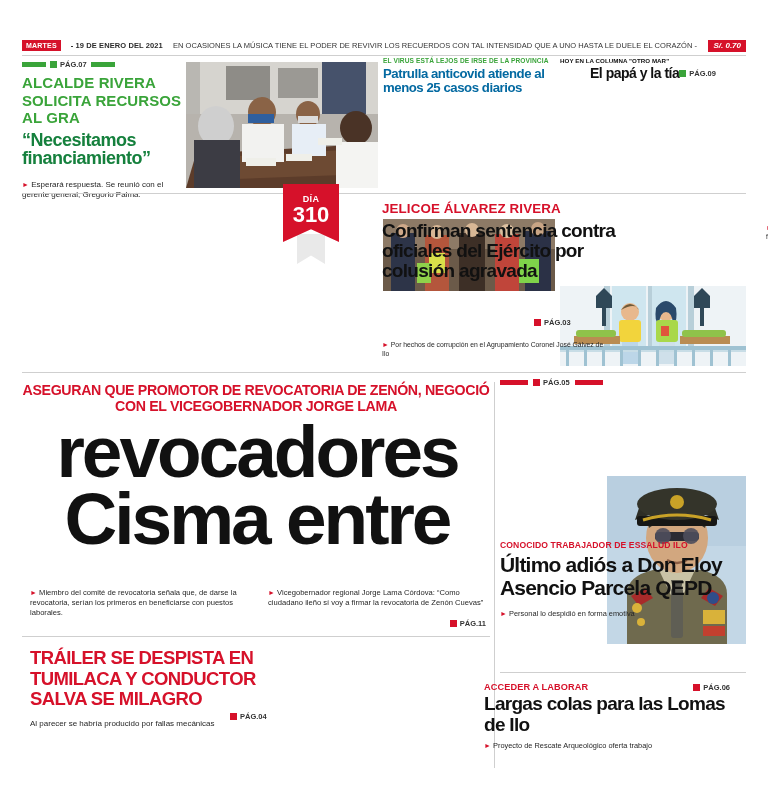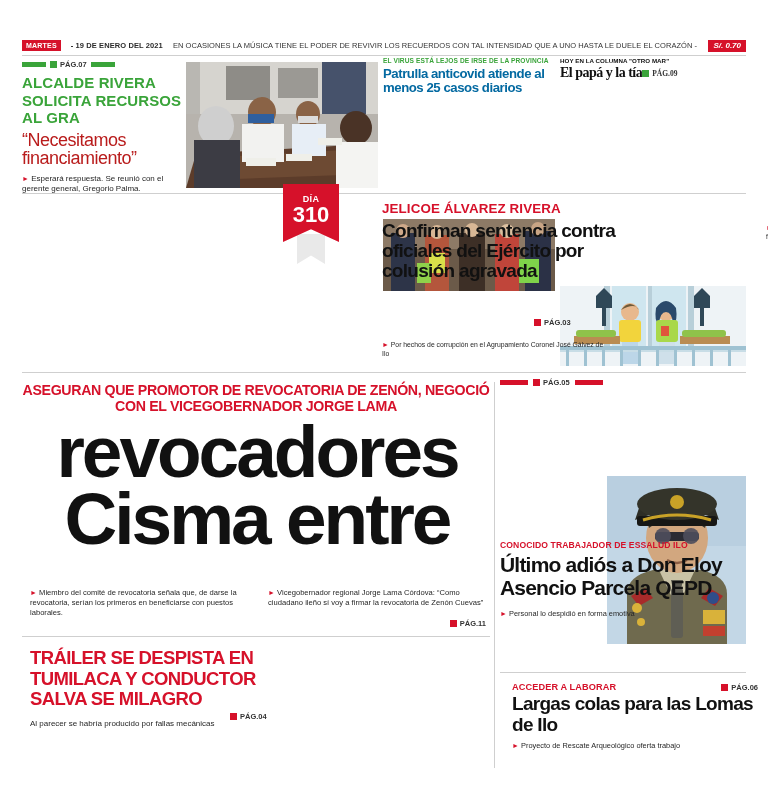--- a/index.html
+++ b/index.html
@@ -43,42 +43,42 @@
   .bar.red   { background:#d6112a; }
   .bullet { color:#d6112a; font-size:7px; }
   .dek { font-size:8px; color:#262626; line-height:1.28; }
 
   
   .tl { position:absolute; left:22px; top:60px; width:168px; }
   .tl .tagrow { display:flex; align-items:center; gap:4px; margin-bottom:5px; }
   .tl .tagrow .bar { width:24px; }
   .tl .kick { font-size:15px; line-height:1.18; margin-bottom:4px; }
   .tl .hl {
-    font-size:18px; font-weight:normal; color:#b91c1c; line-height:1.02;
-    letter-spacing:-.5px; margin-bottom:6px;
+    font-size:18px; font-weight:bold; color:#15803d; line-height:1.02;
+    letter-spacing:-.5px; margin-bottom:12px;
   }
   .tl .dek { width:150px; }
 
   .tlPhoto {
     position:absolute; left:186px; top:62px; width:192px; height:126px;
     overflow:hidden; background:#8d8f92;
   }
 
   
   .tm { position:absolute; left:383px; top:57px; width:172px; }
   .tm .kick { font-size:6.6px; line-height:1.2; margin-bottom:2px; }
   .tm .hl { font-size:13.2px; font-weight:bold; color:#0369a1; line-height:1.07; letter-spacing:-.45px; }
   .tmPhoto { position:absolute; left:383px; top:93px; width:172px; height:72px; overflow:hidden; background:#6b6055; }
   .tm .footrow { position:absolute; left:383px; top:167px; width:172px; display:flex; justify-content:space-between; align-items:flex-end; }
   .tm .footrow .dek { font-size:6.6px; width:128px; line-height:1.25; }
 
   
   .tr { position:absolute; left:560px; top:57px; width:186px; }
   .tr .kick { font-size:6.2px; line-height:1.2; margin-bottom:2px; color:#111; font-weight:bold; letter-spacing:.05px; }
-  .tr .hlrow { display:flex; align-items:center; justify-content:flex-start;font-family:Liberation Serif, serif; }
+  .tr .hlrow { display:flex; align-items:center; justify-content:center; }
   .tr .hl { font-size:14px; font-weight:bold; color:#111; line-height:1.05; letter-spacing:-.5px; }
   .trPhoto { position:absolute; left:560px; top:88px; width:186px; height:80px; overflow:hidden; background:#dfeaf0; }
 
   .sectionRule1 { position:absolute; left:22px; top:193px; width:724px; height:1px; background:#cfcfcf; }
 
   
   .mast { position:absolute; left:22px; top:200px; width:355px; height:165px; }
   .hashtag {
     position:absolute; left:52px; top:12px; font-size:11.6px; font-weight:bold;
     color:#111; letter-spacing:-.2px;
@@ -147,21 +147,21 @@
   .r05 .bar { width:28px; }
 
   
   .eloy { position:absolute; left:500px; top:540px; width:246px; }
   .eloy .kick { font-size:8.6px; line-height:1.2; margin-bottom:3px; }
   .eloy .hl { font-size:21px; font-weight:bold; color:#111; line-height:1.1; letter-spacing:-.8px; }
   .eloy .foot { margin-top:9px; font-size:7.4px; }
   .eloyRule { position:absolute; left:500px; top:672px; width:246px; height:1px; background:#cfcfcf; }
 
   
-  .lomas { position:absolute; left:512px; top:682px; width:246px; }
+  .lomas { position:absolute; left:484px; top:682px; width:246px; }
   .lomas .toprow { display:flex; justify-content:space-between; align-items:center; margin-bottom:2px; }
   .lomas .kick { font-size:9.2px; }
   .lomas .hl { font-size:19px; font-weight:bold; color:#111; line-height:1.09; letter-spacing:-.7px; }
   .lomas .foot { margin-top:6px; font-size:7.4px; }
 
   
   .trail { position:absolute; left:30px; top:648px; width:262px; }
   .trail .hl { font-size:18.5px; font-weight:bold; color:#d6112a; line-height:1.12; letter-spacing:-.6px; }
   .trail .pagline { position:absolute; left:200px; top:64px; }
   .trail .foot { margin-top:9px; font-size:8px; color:#262626; }

